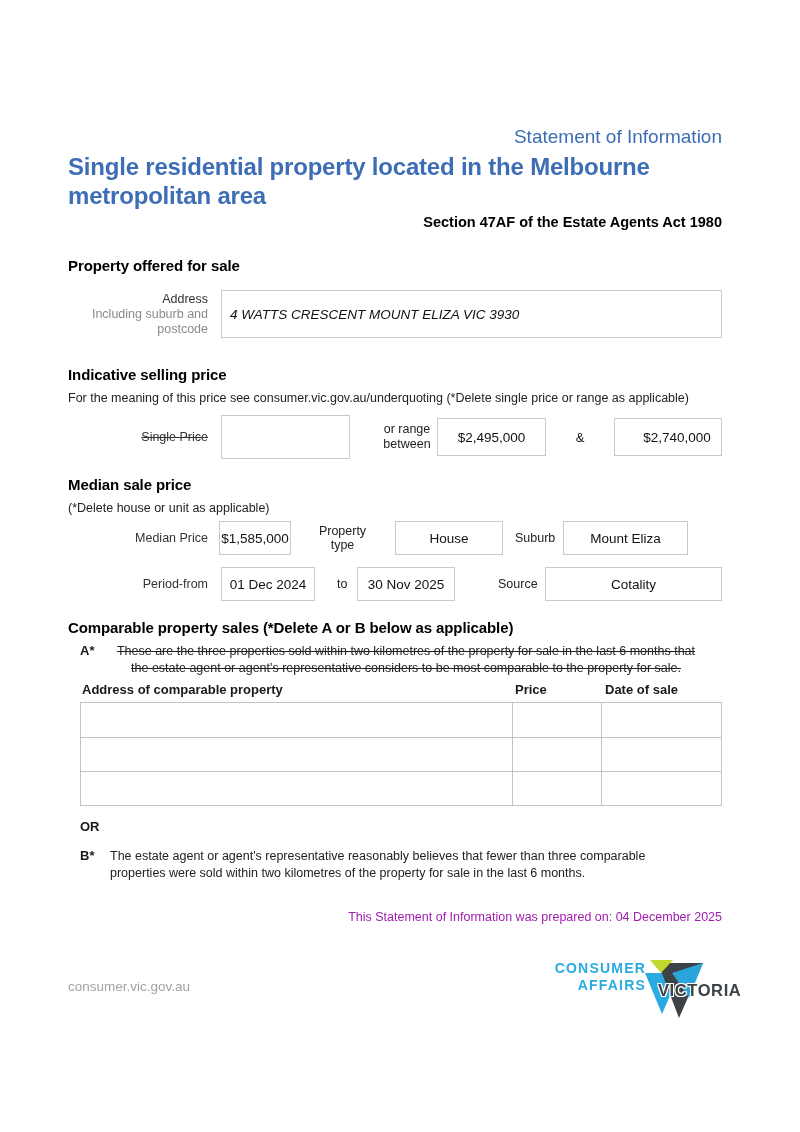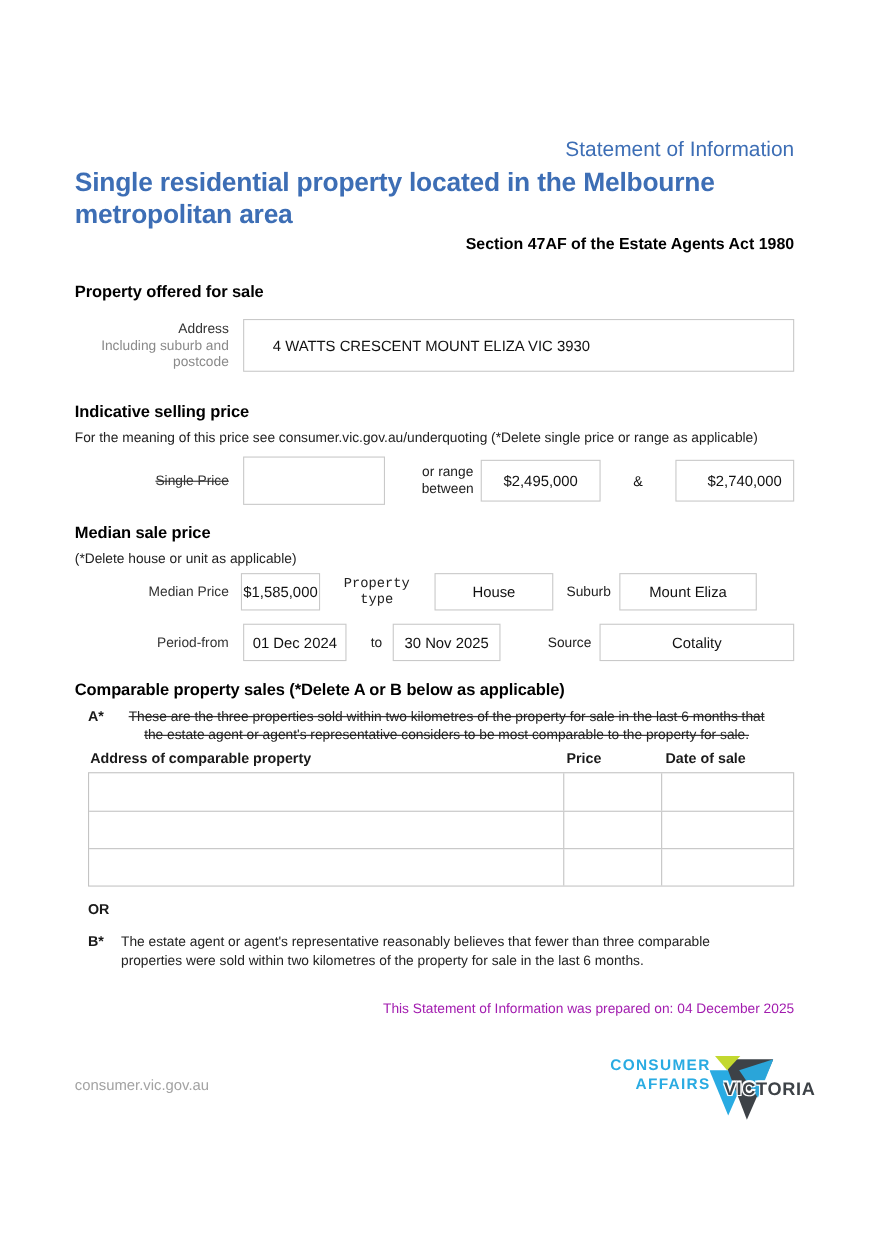--- a/index.html
+++ b/index.html
@@ -43,21 +43,21 @@
   .label-col {
     width:140px; min-width:140px; text-align:right;
     font-size:12.5px; color:#333; line-height:15px;
   }
   .label-col .sub { color:#8a8a8a; }
   .vbox {
     border:1px solid #c9c9c9; background:#fff;
     display:flex; align-items:center; justify-content:center;
     font-size:13.5px; color:#111; height:36px;
   }
-  .vbox.left-align { justify-content:flex-start; padding-left:26px; }
+  .vbox.left-align { justify-content:flex-start; padding-left:8px;font-style:italic; }
 
   
   .addr-row { margin-top:16px; align-items:center; }
   .addr-box { flex:1; margin-left:13px; height:48px; }
 
   
   .price-row { margin-top:10px; }
   .strike { text-decoration:line-through;text-align:center; }
   .single-box { width:129px; margin-left:13px; height:44px; }
   .range-label {
@@ -66,21 +66,21 @@
   }
   .range-from { width:109px; margin-left:4px; height:38px; }
   .amp { width:68px; text-align:center; font-size:13px; color:#111; }
   .range-to { width:108px; height:38px;padding-left:18px; }
 
   
   .med-row1 { margin-top:6px; }
   .med-row2 { margin-top:12px; }
   .inline-label { font-size:12.5px; color:#222; text-align:center; }
   .b-median  { width:72px;  margin-left:11px; height:34px; }
-  .l-ptype   { width:67px;  margin-left:18px;font-family:Liberation Mono, monospace; }
+  .l-ptype   { width:67px;  margin-left:18px; }
   .b-ptype   { width:108px; margin-left:19px; height:34px; }
   .l-suburb  { width:36px;  margin-left:12px; }
   .b-suburb  { width:125px; margin-left:12px; height:34px; }
   .b-pfrom   { width:94px;  margin-left:13px; height:34px; }
   .l-to      { width:10px;  margin-left:22px; }
   .b-pto     { width:98px;  margin-left:10px; height:34px; }
   .l-source  { width:38px;  margin-left:43px; }
   .b-source  { width:177px; margin-left:9px;  height:34px; }
 
   

